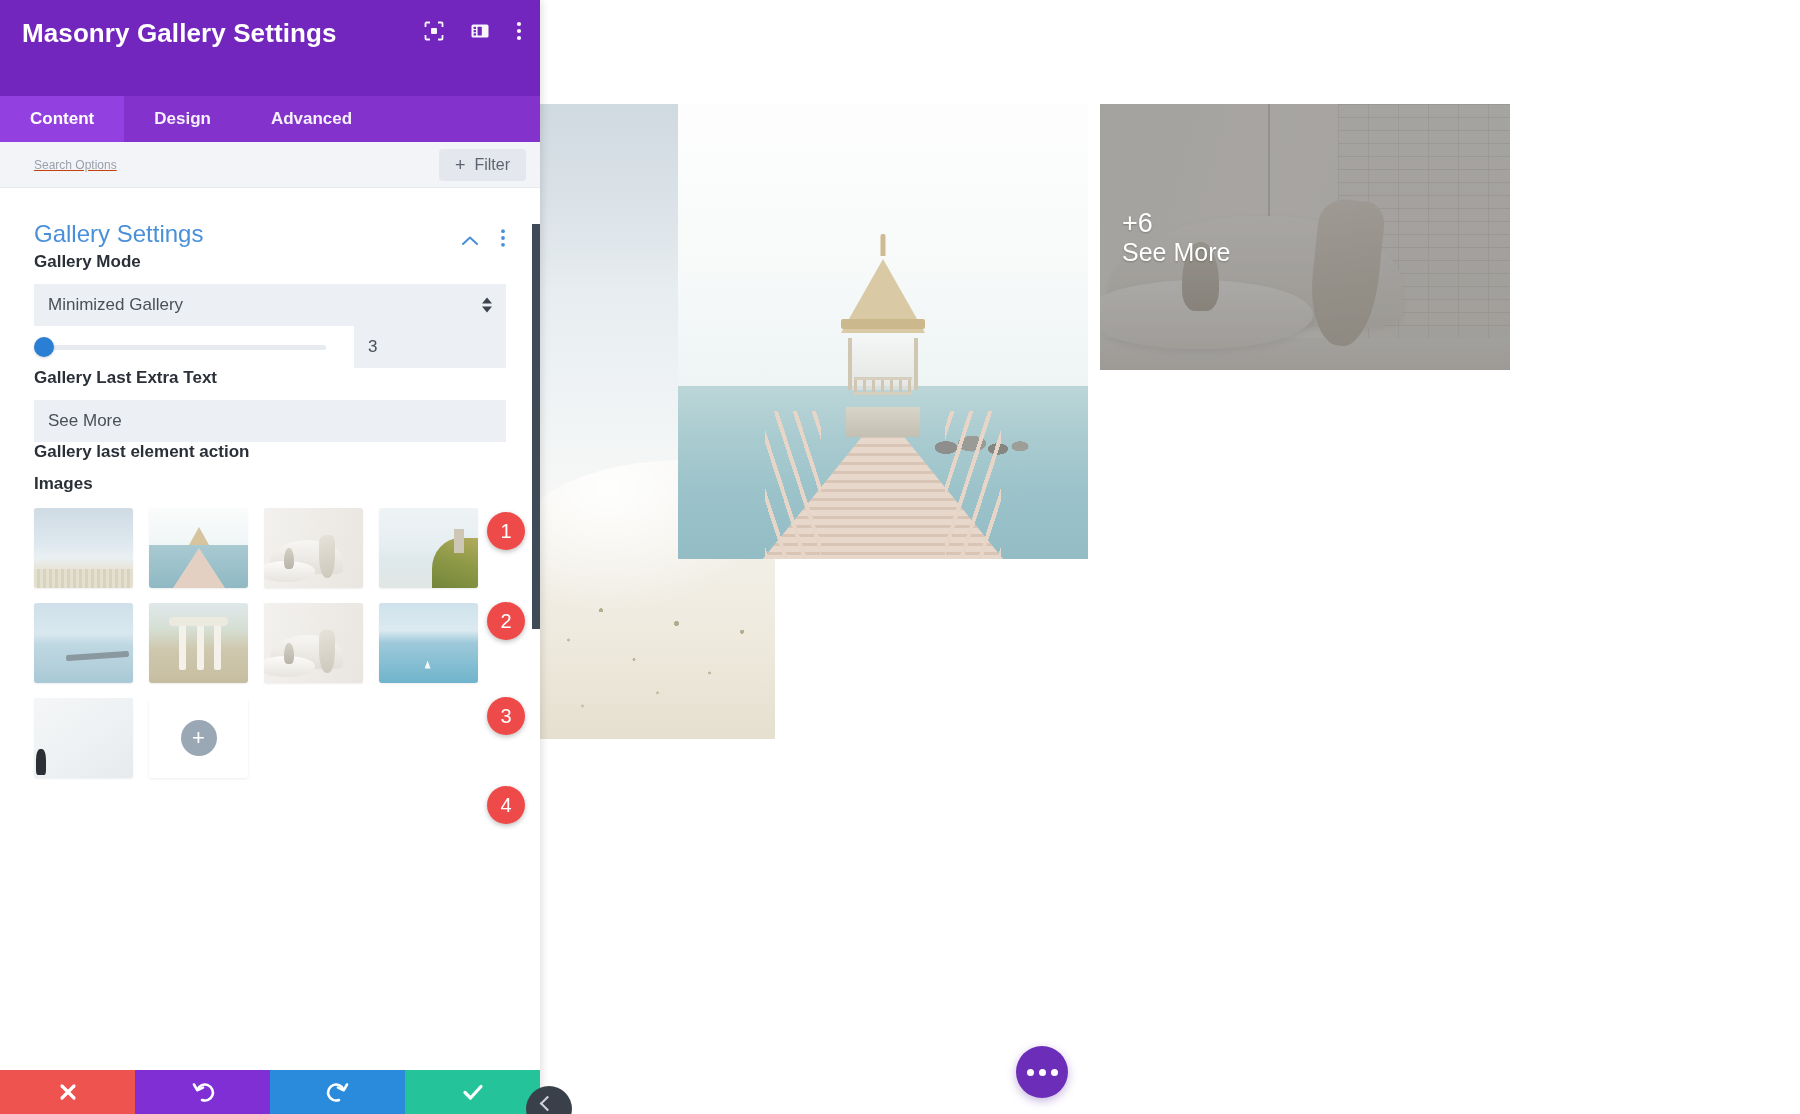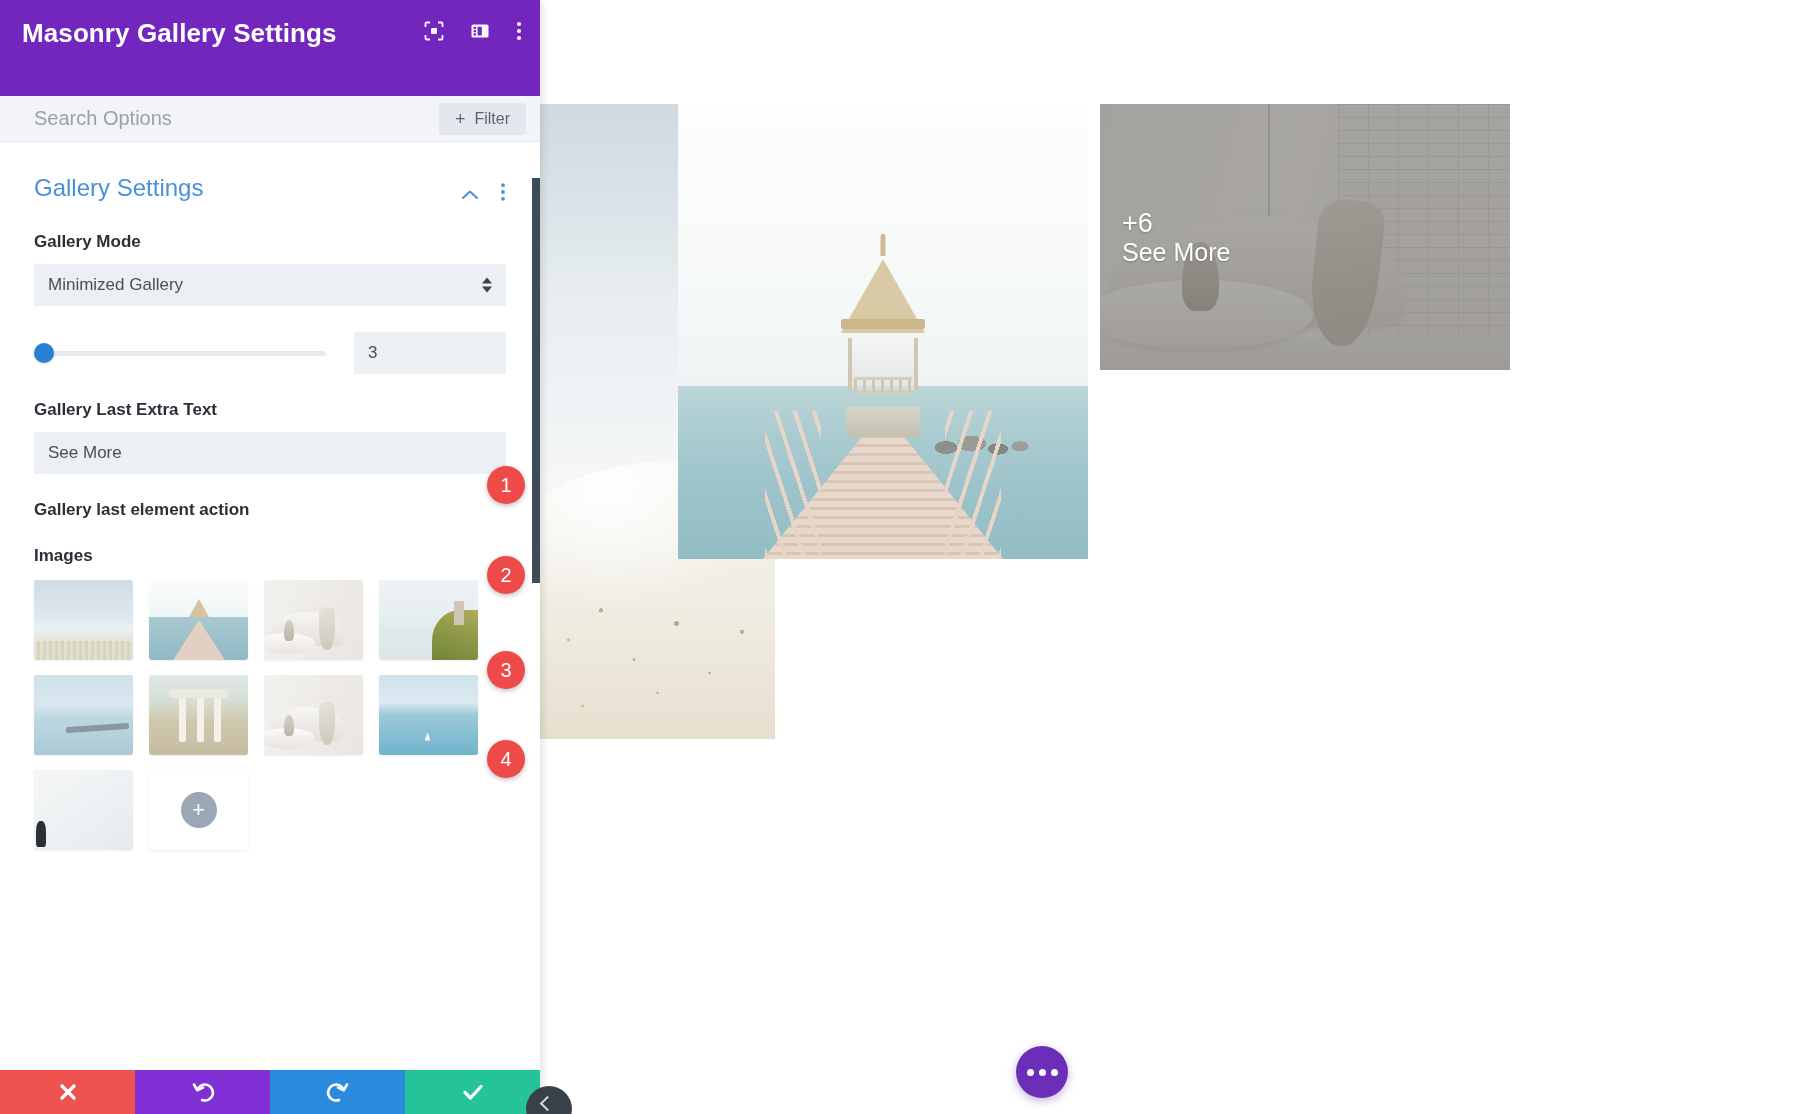--- a/index.html
+++ b/index.html
@@ -301,23 +301,24 @@
     display: flex; align-items: center;
     background: #f2f4f7;
     border-bottom: 1px solid #e6e9ee;
     height: 46px;
     padding: 0 14px 0 34px;
     flex: 0 0 auto;
   }
   .search-input {
     flex: 1;
     border: none; outline: none; background: transparent;
-    font-size: 20px;
+    font-size: 12px;
     color: #c2410c;
     font-family: "Liberation Sans", sans-serif;
+    text-decoration: underline;
   }
   .search-input::placeholder { color: #9aa1ac; }
   .filter-btn {
     background: #e4e8ee;
     border-radius: 4px;
     padding: 7px 16px;
     font-size: 16px;
     color: #5d6470;
     cursor: pointer;
     display: flex; align-items: center; gap: 9px;
@@ -349,21 +350,21 @@
     padding-top: 32px;
     padding-bottom: 4px;
   }
   .section-title {
     color: #4a90d9;
     font-size: 24px;
     flex: 1;
   }
   .sec-ico { cursor: pointer; margin-left: 20px; display: flex; align-items: center; }
 
-  .field { margin-top: 26px; }
+  .field { }
   .field-label {
     font-size: 17px;
     font-weight: bold;
     color: #2b3038;
     margin-bottom: 12px;
   }
 
   .sel-wrap { position: relative; }
   .select-box {
     background: #eceff3;
@@ -651,20 +652,25 @@
       <span class="hicon">
         <svg width="6" height="22" viewBox="0 0 6 22">
           <circle cx="3" cy="4" r="2.1" fill="#ffffff"></circle>
           <circle cx="3" cy="11" r="2.1" fill="#ffffff"></circle>
           <circle cx="3" cy="18" r="2.1" fill="#ffffff"></circle>
         </svg>
       </span>
     </div>
   </div>
 
+  <div class="tabs">
+    <div class="tab active">Content</div>
+    <div class="tab">Design</div>
+    <div class="tab">Advanced</div>
+  </div>
 
   <div class="searchbar">
     <input class="search-input" type="text" placeholder="Search Options" style="">
     <div class="filter-btn">
       <span class="plus">+</span>
       <span>Filter</span>
     </div>
   </div>
 
   <div class="panel-body">

